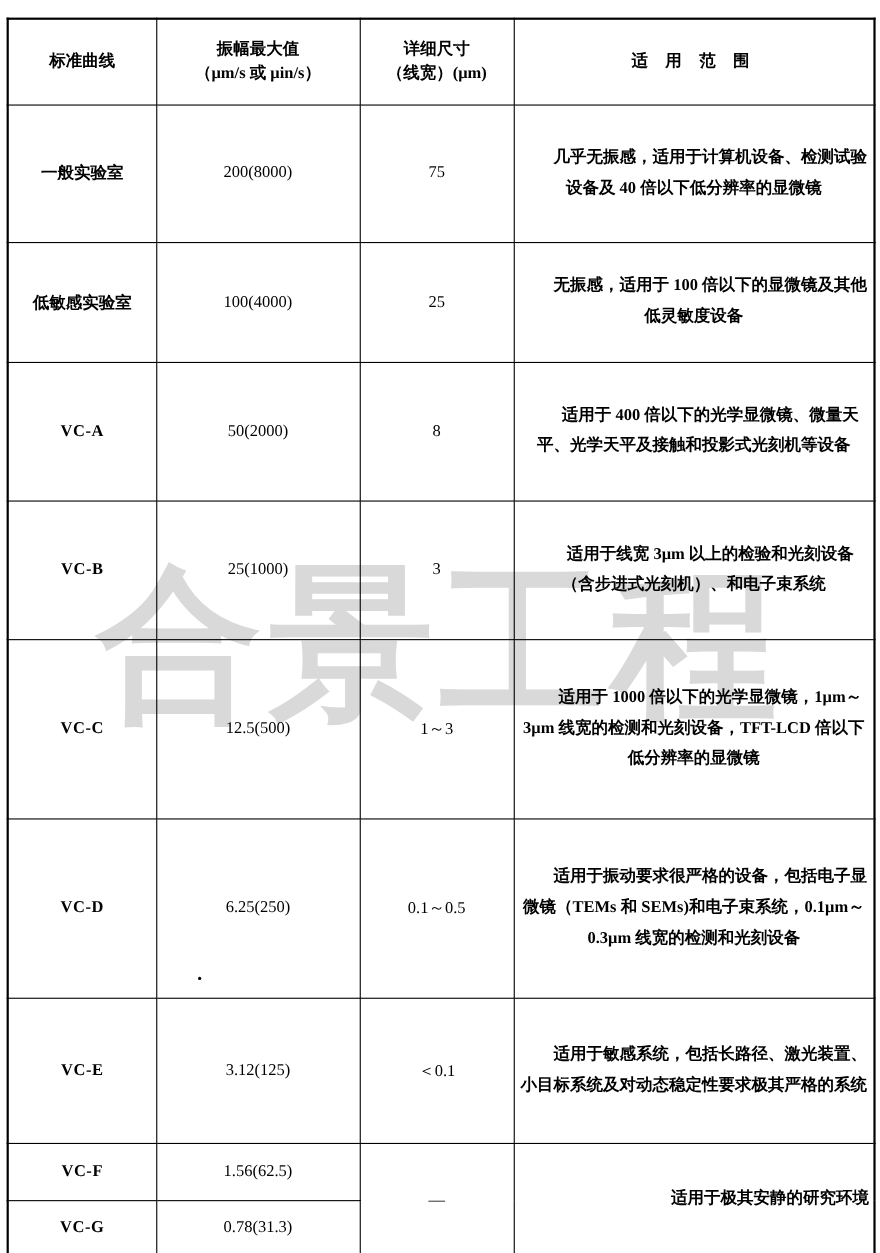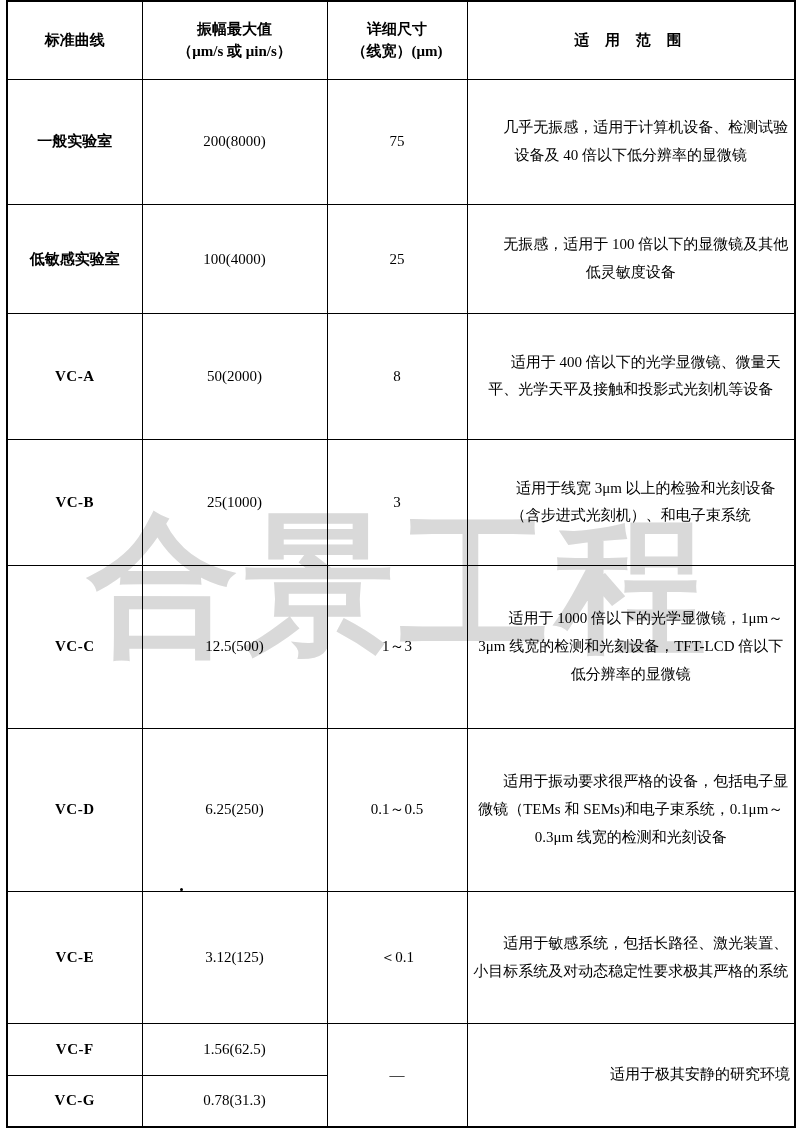--- a/index.html
+++ b/index.html
@@ -33,21 +33,21 @@
     color: #d9d9d9;
     z-index: 0;
     pointer-events: none;
     user-select: none;
     white-space: nowrap;
   }
 
   .table-wrap {
     position: relative;
     z-index: 1;
-    padding: 0 6px 6px 6px;
+    padding: 16px 6px 6px 6px;
     box-sizing: border-box;
     width: 800px;
     height: 929px;
   }
 
   table.vc-table {
     border-collapse: collapse;
     width: 788px;
     height: 1128px;
     table-layout: fixed;
@@ -88,21 +88,21 @@
   .cn-bold {
     font-weight: bold;
     font-size: 15.5px;
   }
   .num {
     font-size: 15px;
     font-family: Liberation Serif, serif;
   }
   .desc {
     text-align: left;
-    font-weight: normal;
+    font-weight: bold;
     font-size: 15.5px;
     line-height: 1.85;
     padding-left: 10px;
     padding-right: 8px;
     text-indent: 2em;
   }
   .desc.no-indent { text-indent: 0; }
   .range-head {
     letter-spacing: 6px;
     margin-top: 40px;

